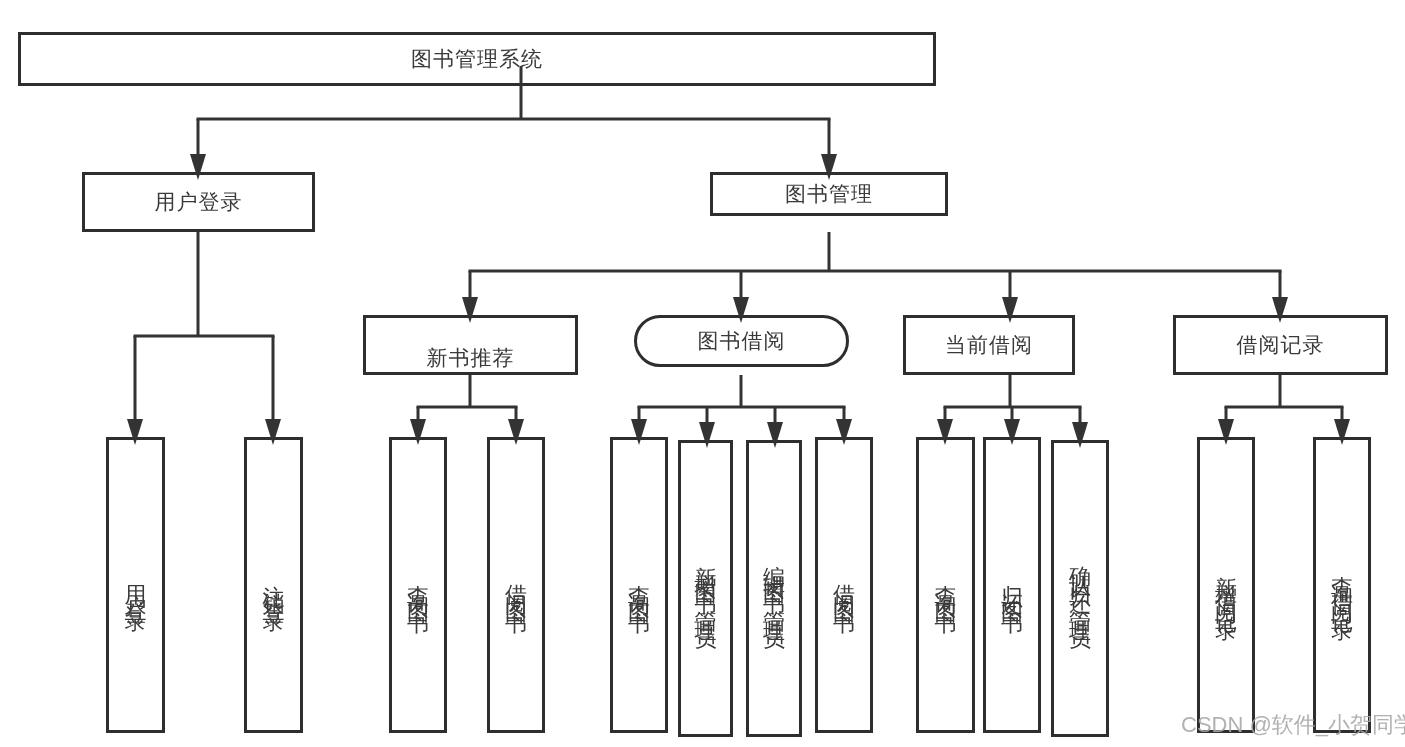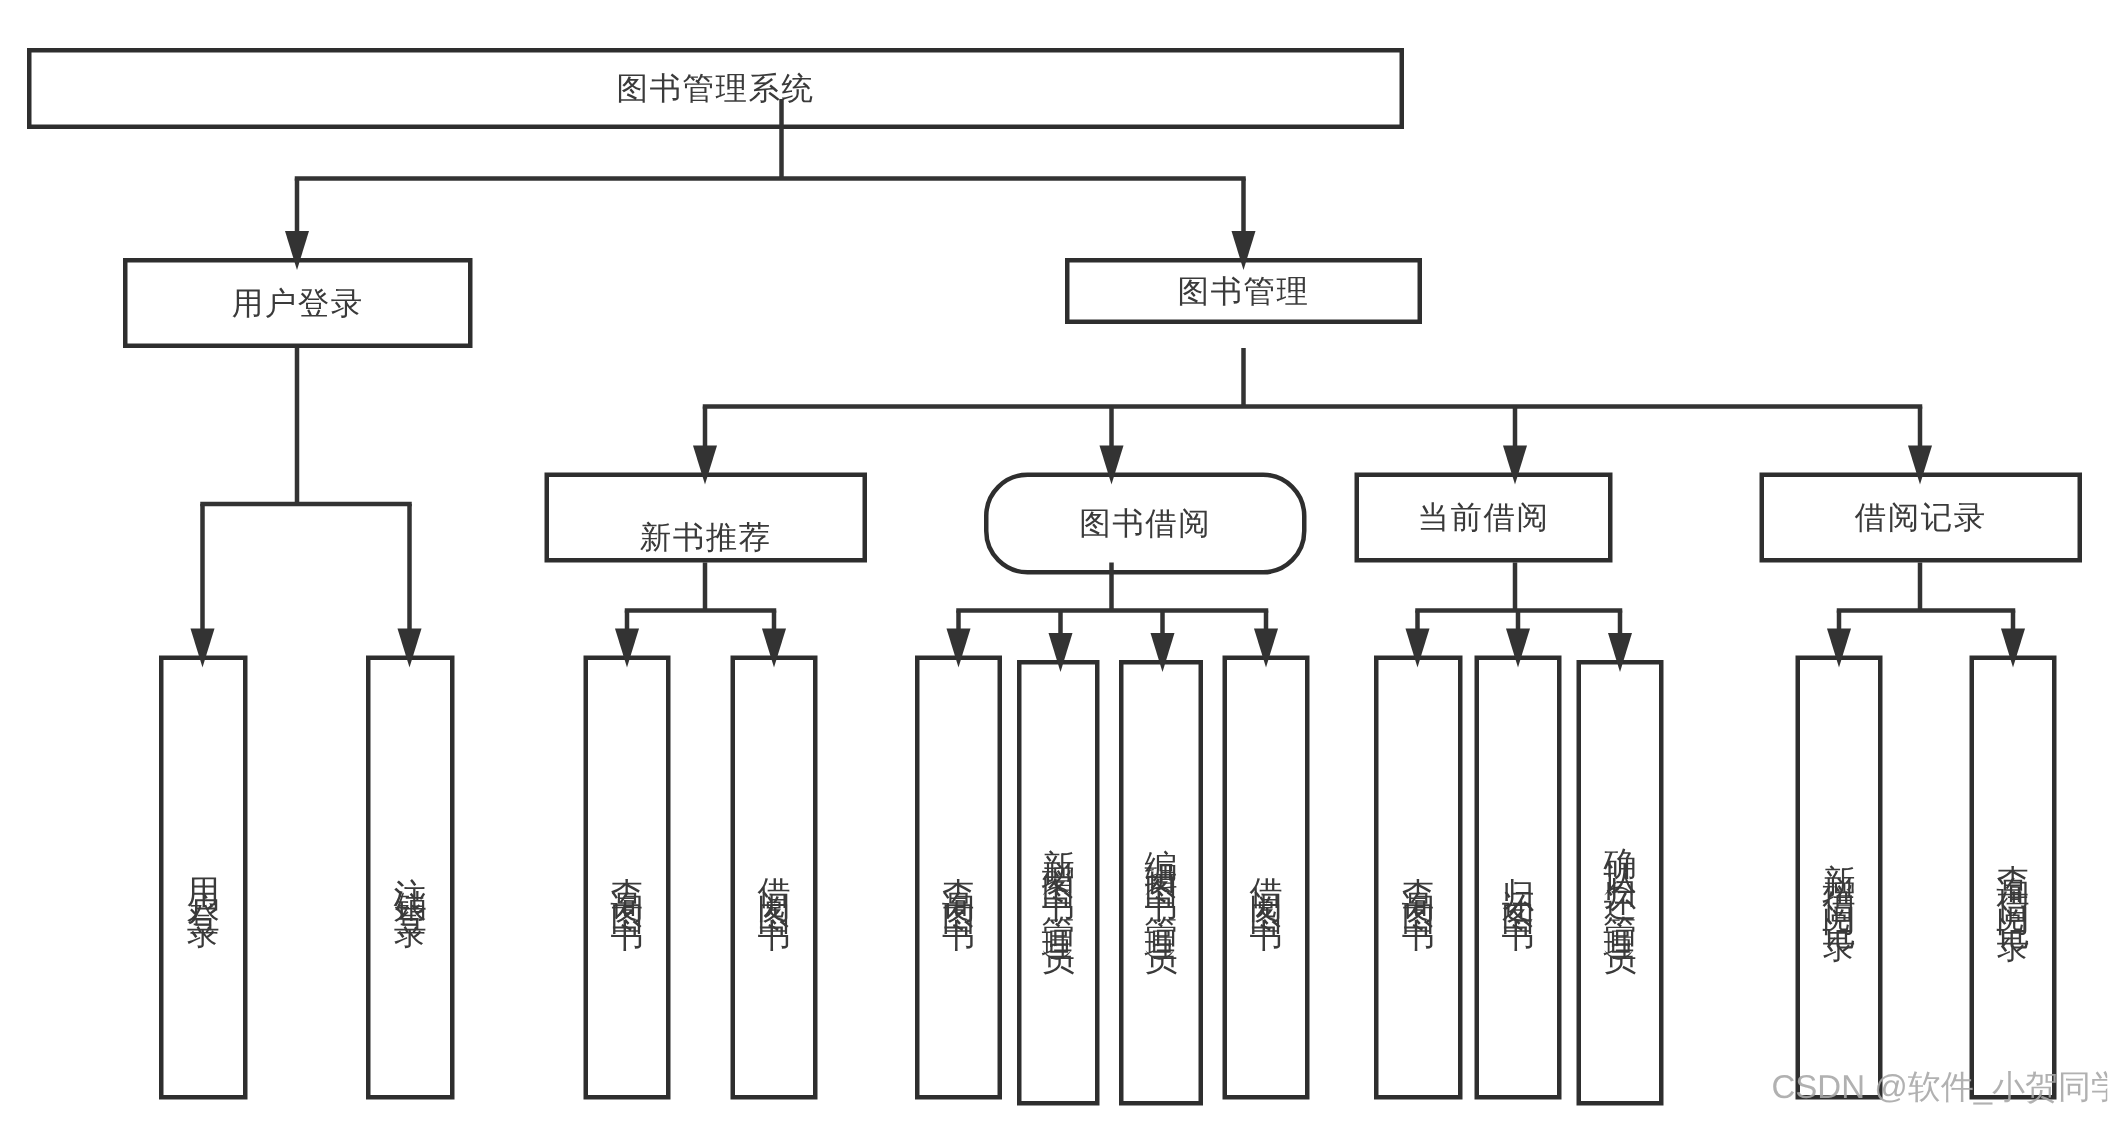--- a/index.html
+++ b/index.html
@@ -104,21 +104,21 @@
   <div class="node h-node" style="left:82px;top:172px;width:233px;height:60px;">
     <span>用户登录</span>
   </div>
   <div class="node h-node" style="left:710px;top:172px;width:238px;height:44px;">
     <span>图书管理</span>
   </div>
 
   <div class="node h-node" style="left:363px;top:315px;width:215px;height:60px;align-items:flex-end;">
     <span>新书推荐</span>
   </div>
-  <div class="node h-node" style="left:656px;top:315px;width:215px;height:68px;border-radius:29px;">
+  <div class="node h-node" style="left:634px;top:315px;width:215px;height:52px;border-radius:29px;">
     <span>图书借阅</span>
   </div>
   <div class="node h-node" style="left:903px;top:315px;width:172px;height:60px;">
     <span>当前借阅</span>
   </div>
   <div class="node h-node" style="left:1173px;top:315px;width:215px;height:60px;">
     <span>借阅记录</span>
   </div>
 
   <div class="node leaf" style="left:106px;top:437px;width:59px;height:296px;">

